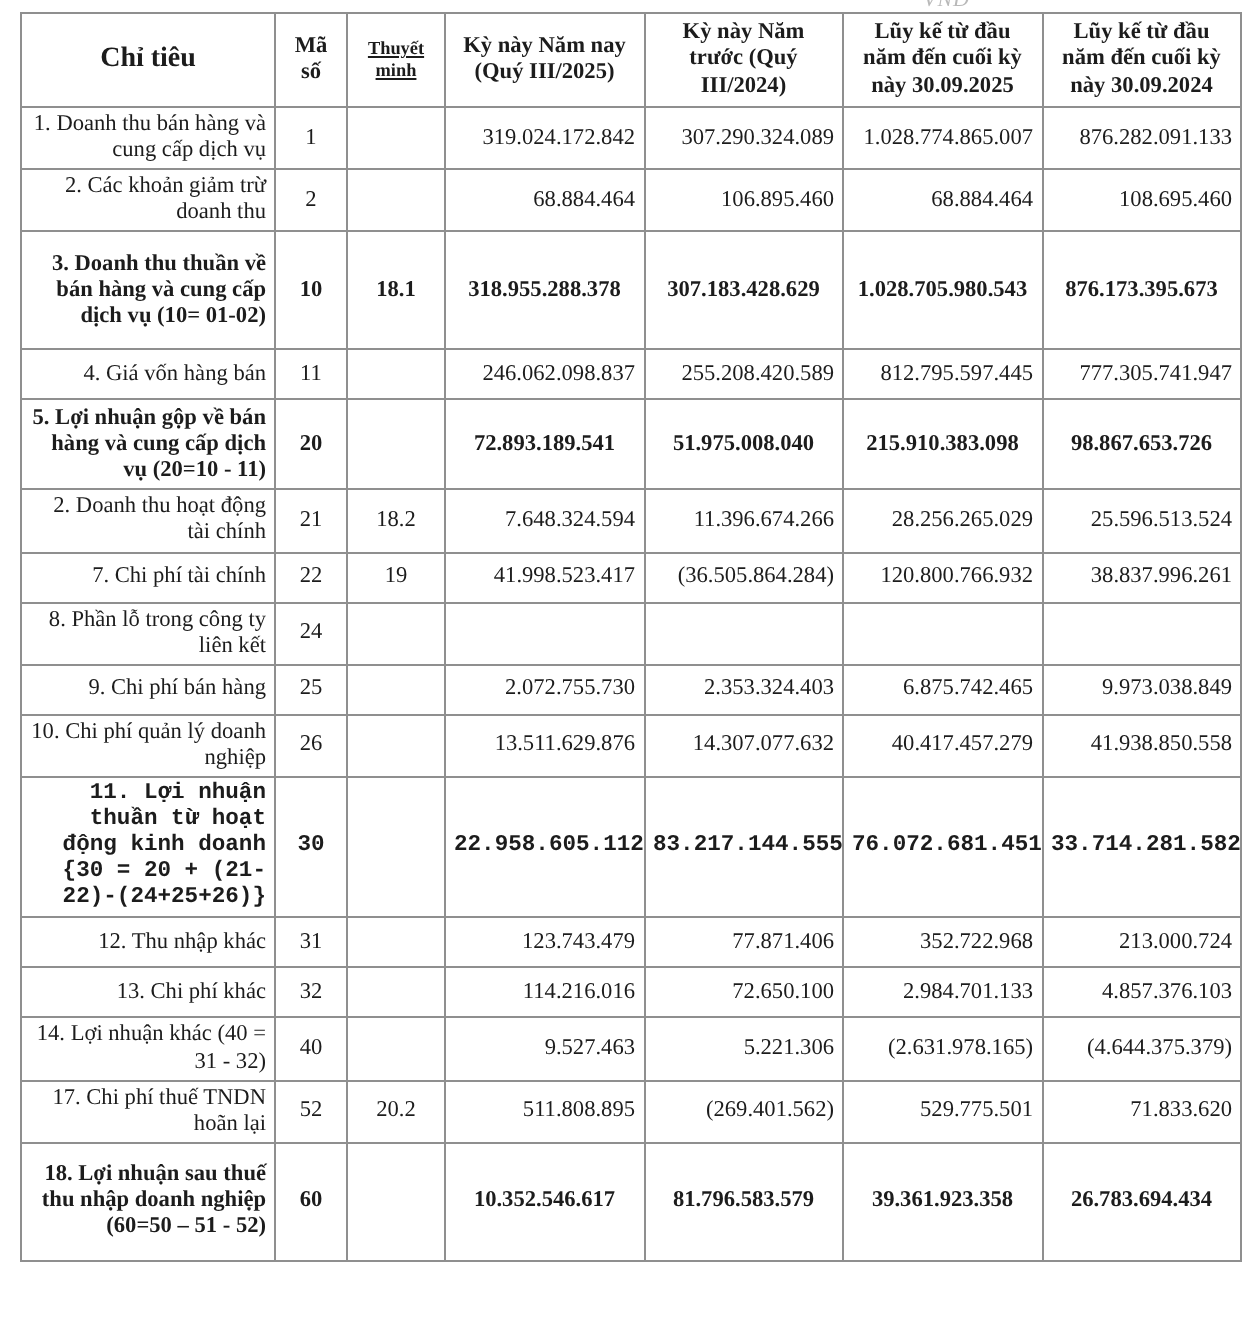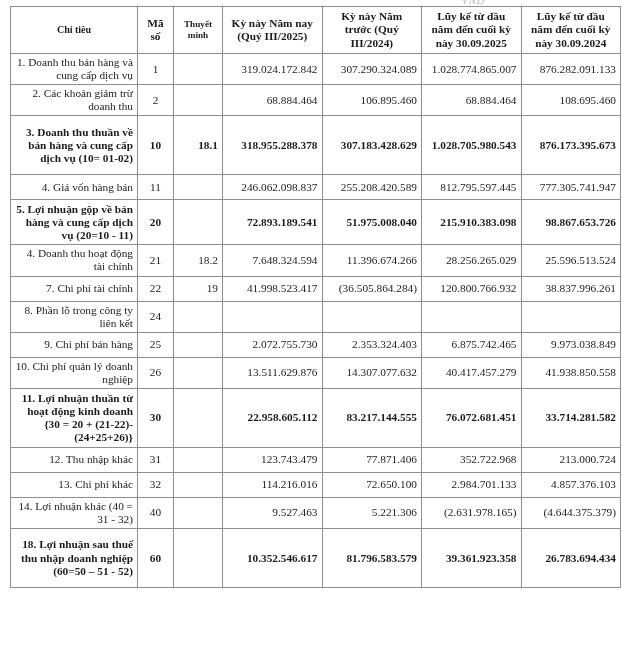--- a/index.html
+++ b/index.html
@@ -86,63 +86,65 @@
     text-align: center;
     font-weight: bold;
     font-size: 11.8px;
     line-height: 1.2;
     padding: 3px 3px;
     height: 42px;
   }
   thead th.th-note {
     font-size: 9.2px;
     font-weight: bold;
+    text-decoration: underline;
   }
   thead th.th-label {
-    font-size: 10px;
+    font-size: 14px;
   }
 
   td.label {
     text-align: right;
     padding-left: 4px;
     padding-right: 2px;
   }
   td.code {
     text-align: center;
   }
   td.note {
-    text-align: right;
+    text-align: center;
   }
   td.num {
     text-align: right;
     padding-right: 5px;
     white-space: nowrap;
     font-size: 11.4px;
   }
 
   tr.bold td {
     font-weight: bold;
   }
   tr.bold td.num {
     font-weight: bold;
+    text-align: center;
   }
 
   
   tr.h1 td { height: 26px; }
   tr.h2 td { height: 26px; }
   tr.h3 td { height: 54px; }
   tr.h4 td { height: 20px; }
   tr.h5 td { height: 40px; }
   tr.h6 td { height: 26px; }
   tr.h7 td { height: 20px; margin-left: 18px; }
   tr.h8 td { height: 26px; }
   tr.h9 td { height: 26px; }
   tr.h10 td { height: 20px; margin-top: 20px; }
   tr.h11 td { height: 26px; }
-  tr.h12 td { height: 54px; }
+  tr.h12 td { height: 54px; font-family: Liberation Mono, monospace; }
   tr.h13 td { height: 20px; }
   tr.h14 td { height: 20px; margin-left: 16px; }
   tr.h15 td { height: 26px; }
   tr.h16 td { height: 40px; }
   tr.h17 td { height: 26px; }
   tr.h18 td { height: 26px; }
   tr.h19 td { height: 54px; }
 </style>
 </head>
 <body>
@@ -215,21 +217,21 @@
         <tr class="h5 bold">
           <td class="label">5. Lợi nhuận gộp về bán hàng và cung cấp dịch vụ (20=10 - 11)</td>
           <td class="code">20</td>
           <td class="note"></td>
           <td class="num">72.893.189.541</td>
           <td class="num">51.975.008.040</td>
           <td class="num">215.910.383.098</td>
           <td class="num">98.867.653.726</td>
         </tr>
         <tr class="h6">
-          <td class="label">4. Doanh thu hoạt động tài chính</td>
+          <td class="label">2. Doanh thu hoạt động tài chính</td>
           <td class="code">21</td>
           <td class="note">18.2</td>
           <td class="num">7.648.324.594</td>
           <td class="num">11.396.674.266</td>
           <td class="num">28.256.265.029</td>
           <td class="num">25.596.513.524</td>
         </tr>
         <tr class="h7">
           <td class="label">7. Chi phí tài chính</td>
           <td class="code">22</td>
@@ -295,20 +297,29 @@
         </tr>
         <tr class="h15">
           <td class="label">14. Lợi nhuận khác (40 = 31 - 32)</td>
           <td class="code">40</td>
           <td class="note"></td>
           <td class="num">9.527.463</td>
           <td class="num">5.221.306</td>
           <td class="num">(2.631.978.165)</td>
           <td class="num">(4.644.375.379)</td>
         </tr>
+        <tr class="h18">
+          <td class="label">17. Chi phí thuế TNDN hoãn lại</td>
+          <td class="code">52</td>
+          <td class="note">20.2</td>
+          <td class="num">511.808.895</td>
+          <td class="num">(269.401.562)</td>
+          <td class="num">529.775.501</td>
+          <td class="num">71.833.620</td>
+        </tr>
         <tr class="h19 bold">
           <td class="label">18. Lợi nhuận sau thuế thu nhập doanh nghiệp (60=50 – 51 - 52)</td>
           <td class="code">60</td>
           <td class="note"></td>
           <td class="num">10.352.546.617</td>
           <td class="num">81.796.583.579</td>
           <td class="num">39.361.923.358</td>
           <td class="num">26.783.694.434</td>
         </tr>
       </tbody>

